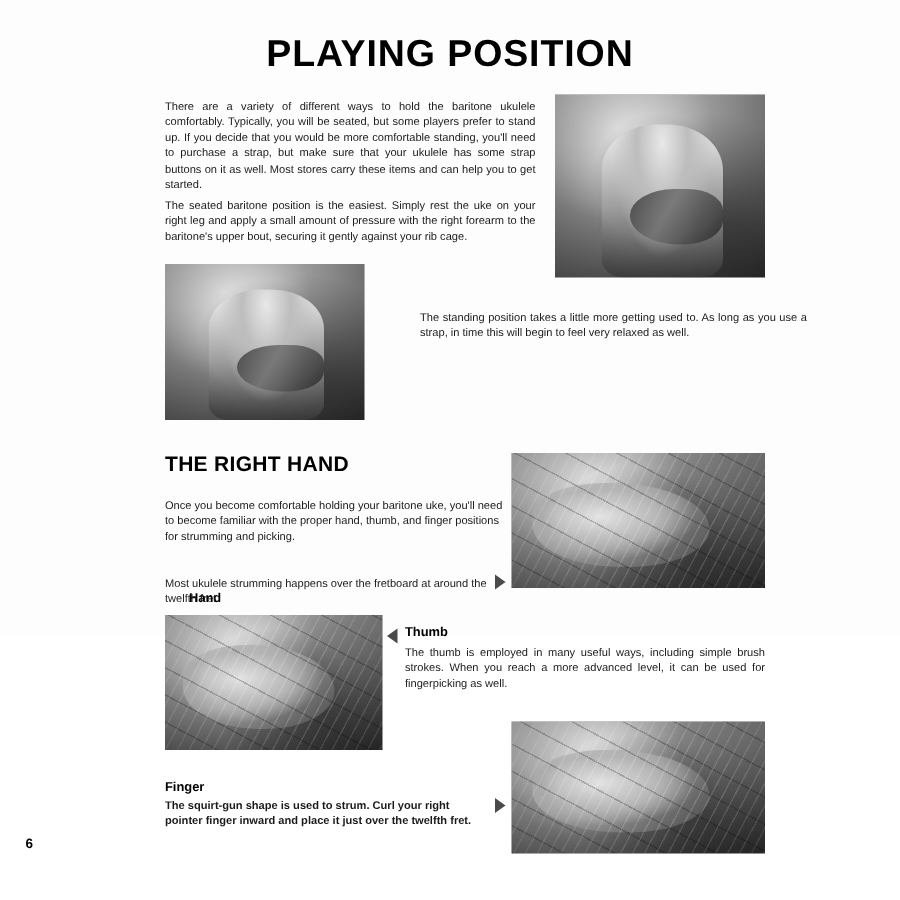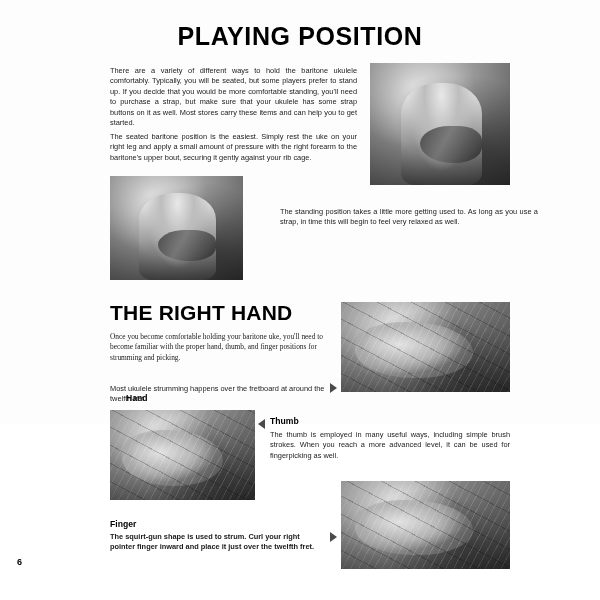--- a/index.html
+++ b/index.html
@@ -106,21 +106,21 @@
   }
   .photo .vignette {
     position: absolute;
     left: 0; top: 0; right: 0; bottom: 0;
     background: radial-gradient(ellipse at 50% 45%, rgba(0,0,0,0) 45%, rgba(0,0,0,0.35) 100%);
   }
 
   
   .section-heading {
     position: absolute;
-    font-size: 21px;
+    font-size: 14px;
     font-weight: bold;
     letter-spacing: 0.2px;
     color: #000;
   }
   .sub-heading {
     position: absolute;
     font-size: 8.6px;
     font-weight: bold;
     color: #000;
   }
@@ -167,21 +167,21 @@
     <div class="sky"></div>
     <div class="figure"></div>
     <div class="uke"></div>
     <div class="vignette"></div>
   </div>
 
   <div class="para" style="left:252px; top:207px; width:258px;margin-left:28px;">The standing position takes a little more getting used to. As long as you use a strap, in time this will begin to feel very relaxed as well.</div>
 
   <div class="section-heading" style="left:110px; top:301px;">THE RIGHT HAND</div>
 
-  <div class="para nojust" style="left:110px; top:332px; width:225px;font-family:Liberation Serif, serif;">Once you become comfortable holding your baritone uke, you'll need to become familiar with the proper hand, thumb, and finger positions for strumming and picking.</div>
+  <div class="para nojust" style="left:110px; top:332px; width:225px;">Once you become comfortable holding your baritone uke, you'll need to become familiar with the proper hand, thumb, and finger positions for strumming and picking.</div>
 
   <div class="photo" style="left:341px; top:302px; width:169px; height:90px;">
     <div class="sky"></div>
     <div class="hand"></div>
     <div class="frets"></div>
     <div class="strings"></div>
     <div class="vignette"></div>
   </div>
 
   <div class="sub-heading" style="left:110px; top:393px;padding-left:16px;">Hand</div>

